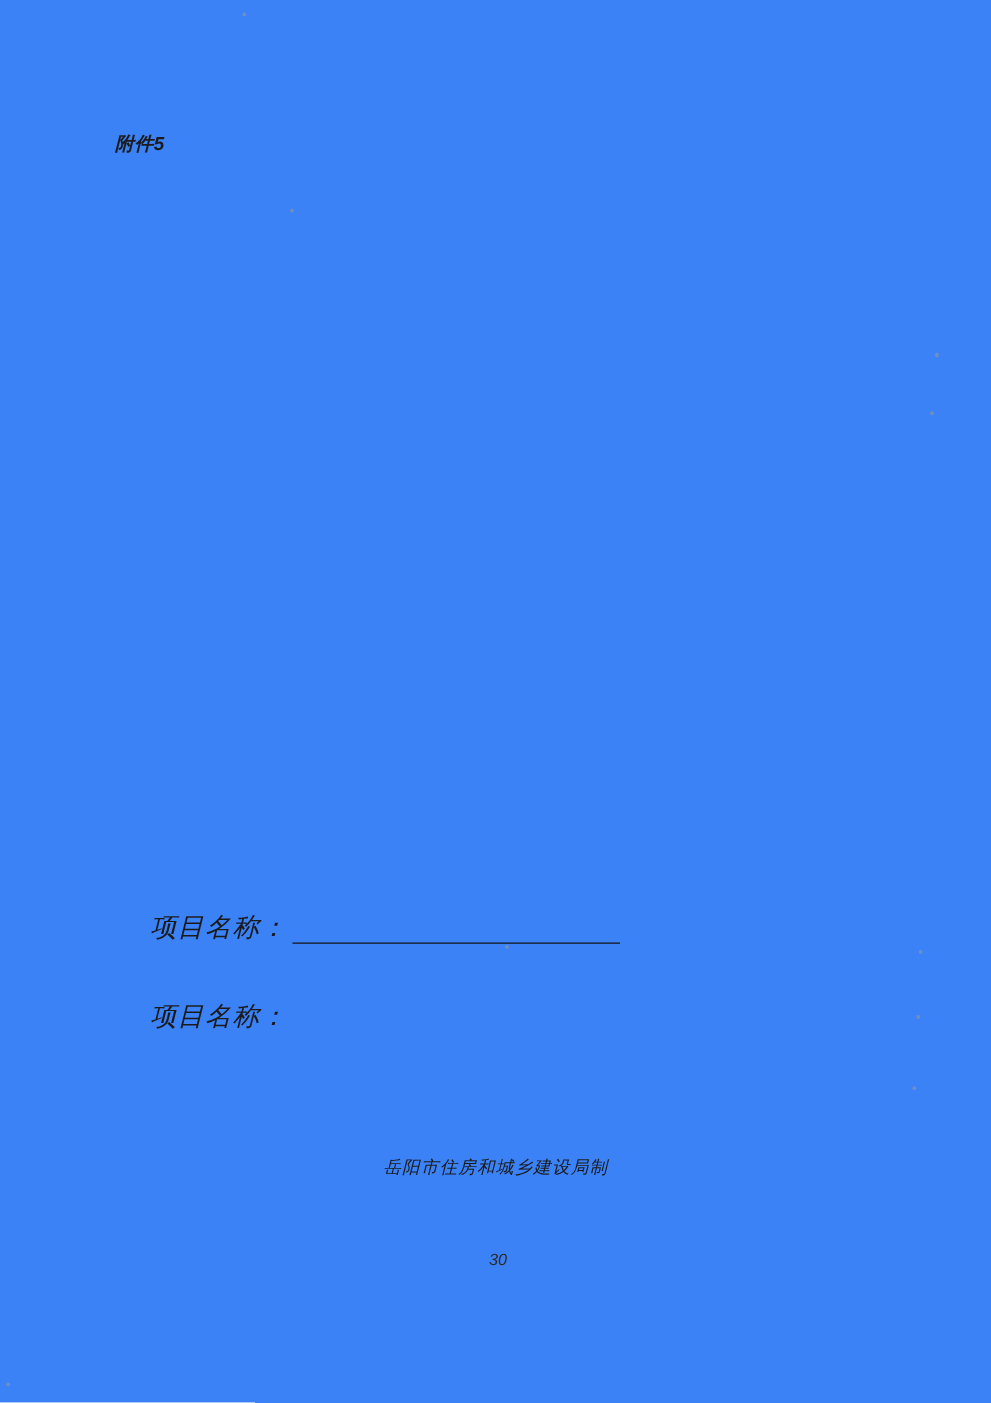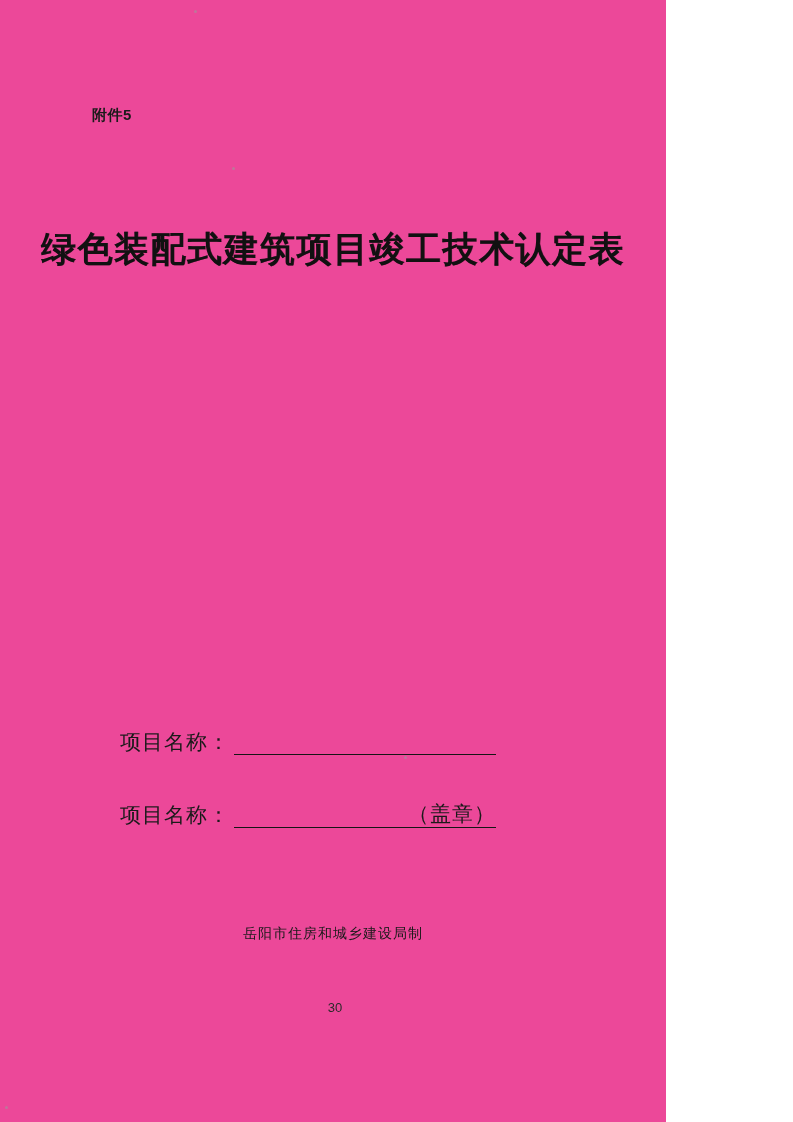--- a/index.html
+++ b/index.html
@@ -6,24 +6,25 @@
     margin: 0;
     padding: 0;
     background: #ffffff;
   }
   body {
     font-family: "Liberation Serif", "DejaVu Serif", serif;
     color: #1a1a1a;
   }
   .page {
     position: relative;
-    width: 666px;
+    width: 793px;
     height: 1122px;
-    background: #ec4899;
+    background: #3b82f6;
     overflow: hidden;
+    font-style: italic;
   }
   
   .speck {
     position: absolute;
     background: #9a9a9a;
     border-radius: 50%;
     opacity: 0.55;
   }
   .attachment-label {
     position: absolute;
@@ -112,36 +113,32 @@
   <div class="speck" style="left:748px; top:282px; width:3px; height:4px;"></div>
   <div class="speck" style="left:744px; top:329px; width:3px; height:3px;"></div>
   <div class="speck" style="left:404px; top:756px; width:3px; height:3px;"></div>
   <div class="speck" style="left:735px; top:760px; width:3px; height:3px;"></div>
   <div class="speck" style="left:733px; top:812px; width:3px; height:3px;"></div>
   <div class="speck" style="left:730px; top:869px; width:3px; height:3px;"></div>
   <div class="speck" style="left:5px; top:1106px; width:3px; height:3px;"></div>
 
   <div class="attachment-label">附件5</div>
 
-  <div class="doc-title">绿色装配式建筑项目竣工技术认定表</div>
 
   <div class="fields">
 
     <div class="field-row">
       <span class="field-label">项目名称：</span>
       <span class="field-line">
         <span class="field-suffix"></span>
       </span>
     </div>
 
     <div class="field-row">
       <span class="field-label">项目名称：</span>
-      <span class="field-line">
-        <span class="field-suffix">（盖章）</span>
-      </span>
     </div>
 
   </div>
 
   <div class="issuer">岳阳市住房和城乡建设局制</div>
 
   <div class="page-number">30</div>
 
 </div>
 

